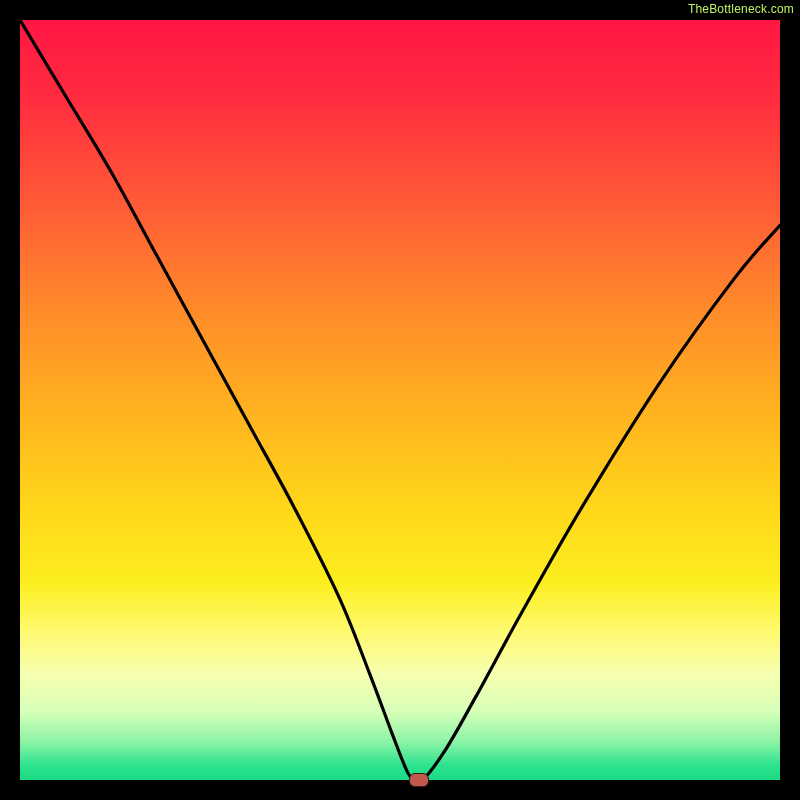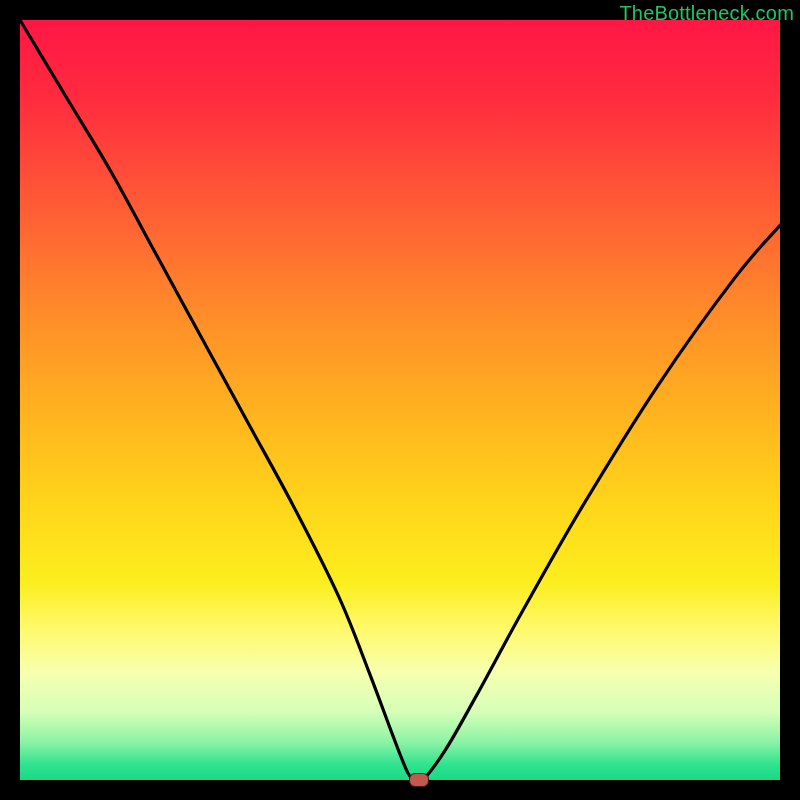--- a/index.html
+++ b/index.html
@@ -53,22 +53,22 @@
     height: 12px;
     border-radius: 6px;
     background: #c1594f;
     border: 1px solid #3a1a15;
     transform: translate(-50%, -50%);
   }
   .watermark {
     position: absolute;
     top: 2px;
     right: 6px;
-    color: #22c55e;
-    font-size: 20px;
+    color: #bef264;
+    font-size: 12px;
     font-weight: 400;
     letter-spacing: 0.2px;
     user-select: none;
   }
 </style>
 </head>
 <body>
 
 <div class="frame">
 

